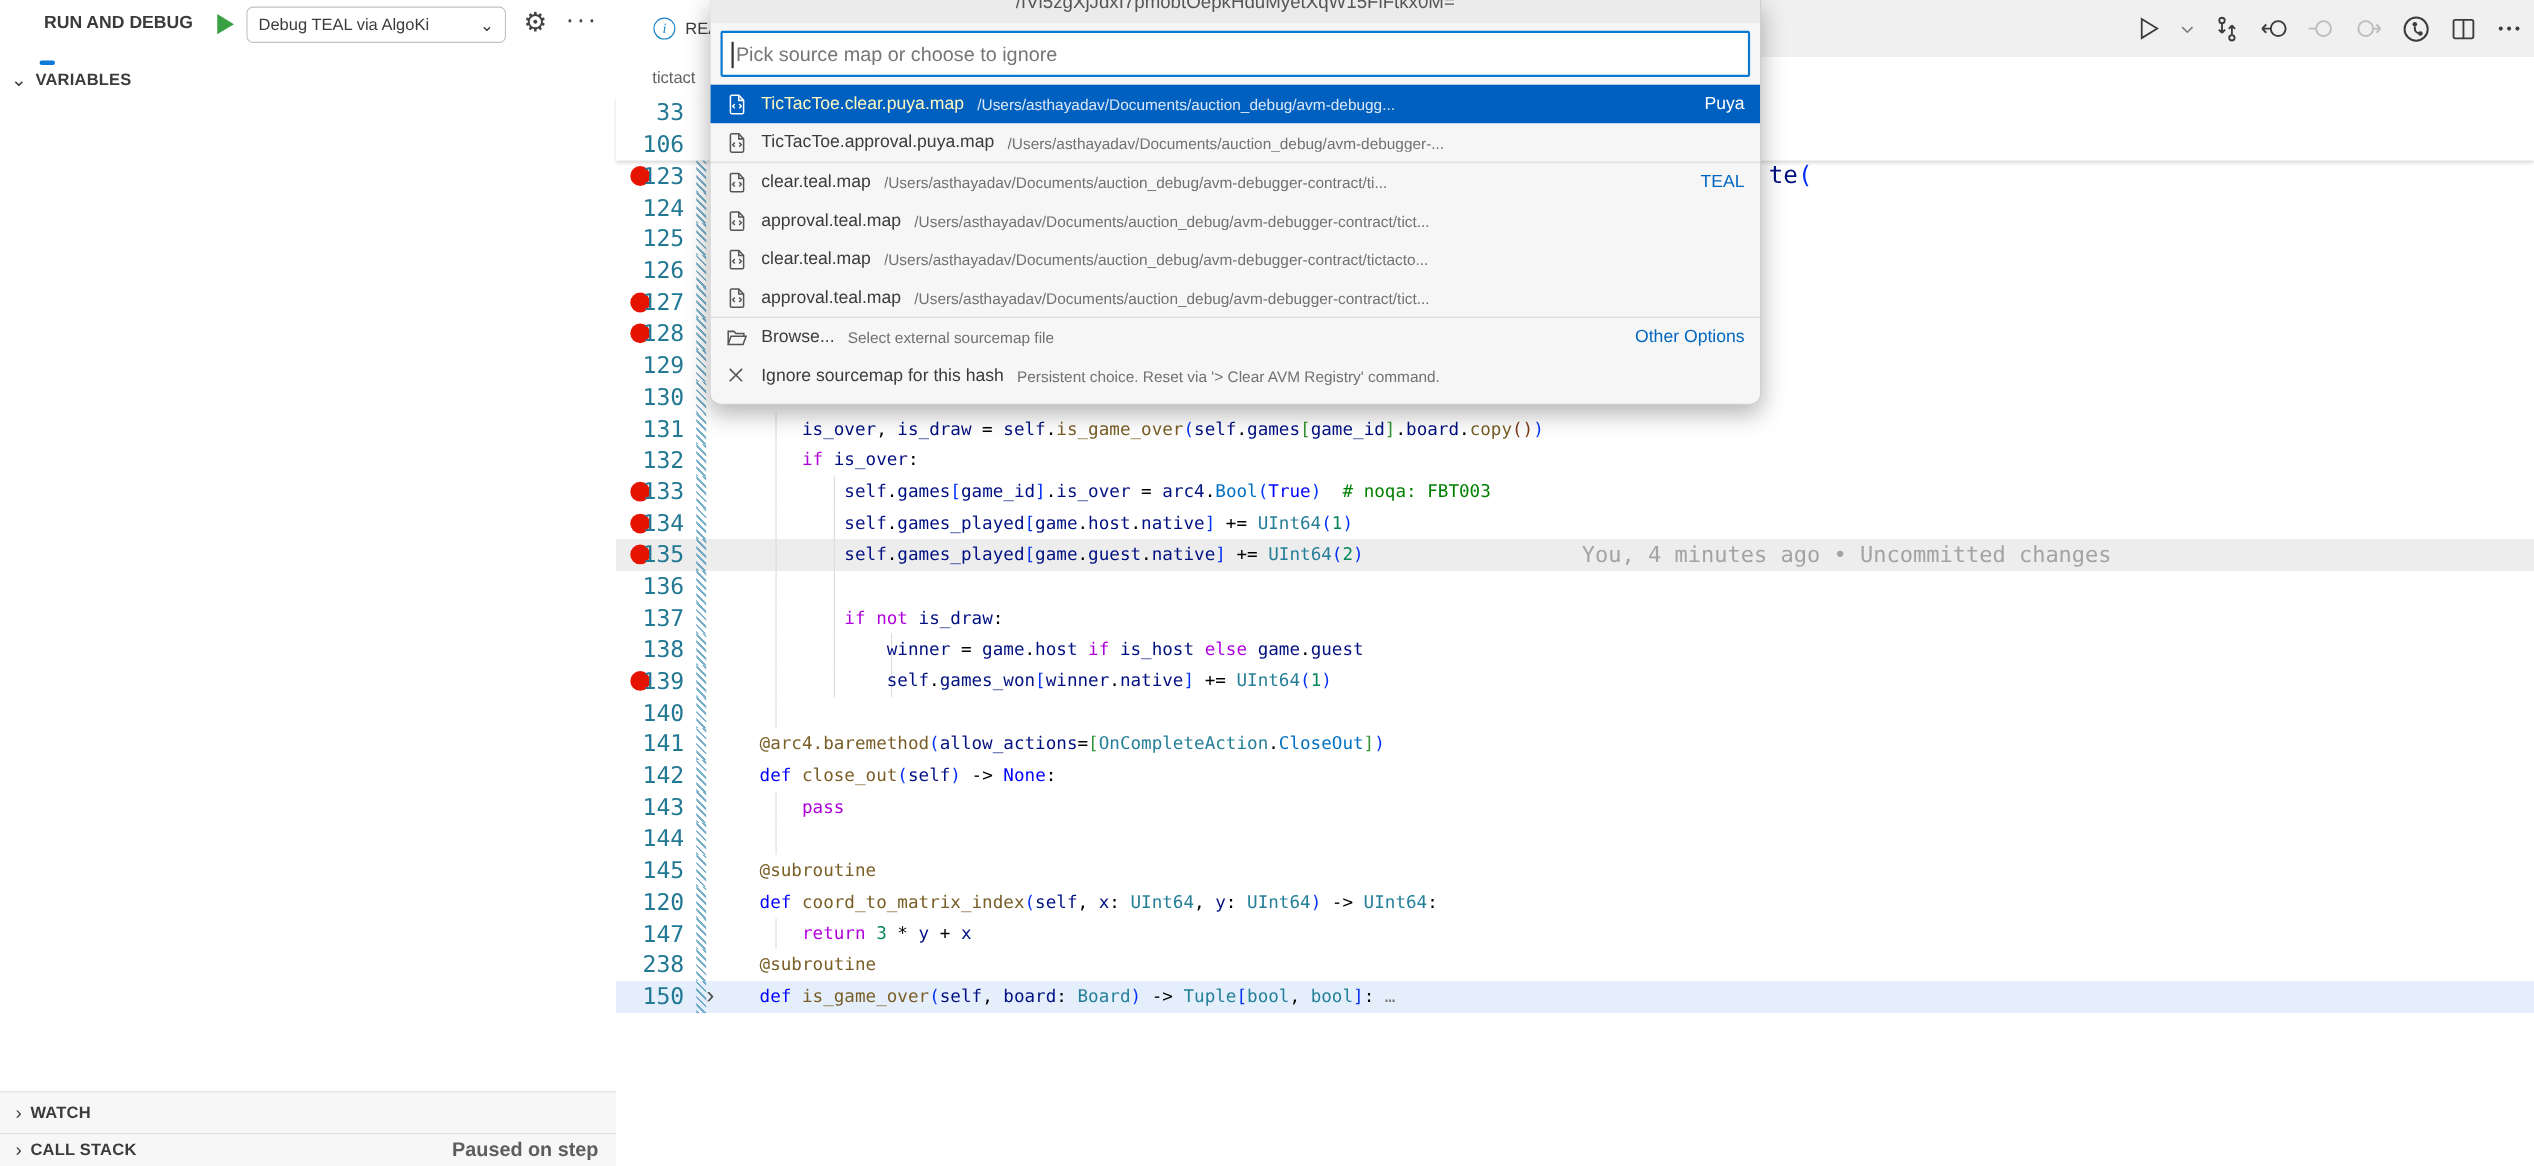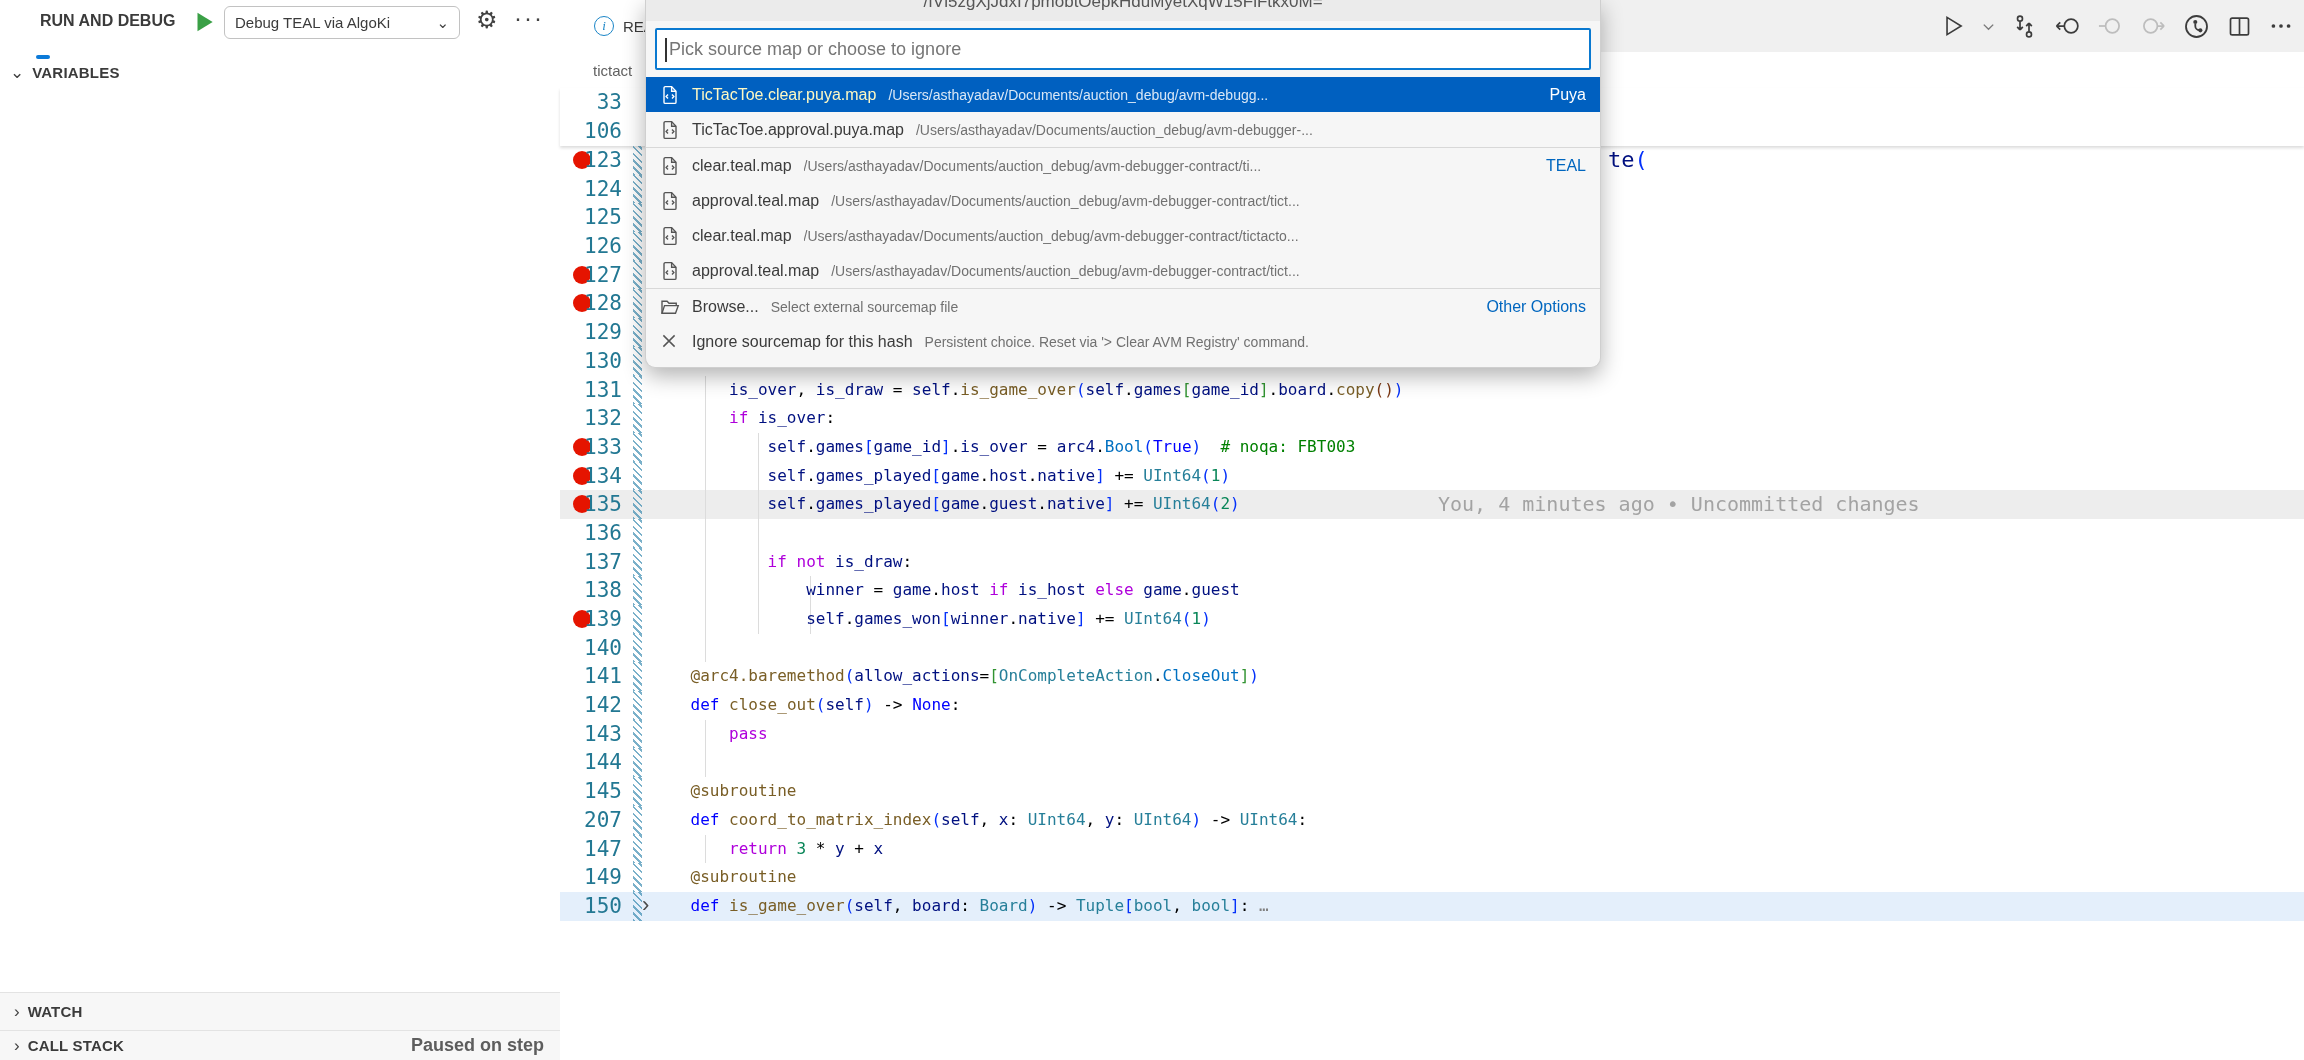--- a/index.html
+++ b/index.html
@@ -319,32 +319,32 @@
           <div class="guide" style="left: 144.8px;"></div>
           <span class="lnum">144</span>
           <span class="hatch"></span>
         </div>
         <div class="code-row">
           <span class="lnum">145</span>
           <span class="hatch"></span>
           <span class="ltext"><span style="color: rgb(0, 0, 0);">    </span><span style="color: rgb(121, 94, 38);">@subroutine</span></span>
         </div>
         <div class="code-row">
-          <span class="lnum">207</span>
+          <span class="lnum">120</span>
           <span class="hatch"></span>
           <span class="ltext"><span style="color: rgb(0, 0, 0);">    </span><span style="color: rgb(0, 0, 255);">def</span><span style="color: rgb(0, 0, 0);"> </span><span style="color: rgb(121, 94, 38);">coord_to_matrix_index</span><span style="color: rgb(4, 49, 250);">(</span><span style="color: rgb(0, 16, 128);">self</span><span style="color: rgb(0, 0, 0);">, </span><span style="color: rgb(0, 16, 128);">x</span><span style="color: rgb(0, 0, 0);">: </span><span style="color: rgb(38, 127, 153);">UInt64</span><span style="color: rgb(0, 0, 0);">, </span><span style="color: rgb(0, 16, 128);">y</span><span style="color: rgb(0, 0, 0);">: </span><span style="color: rgb(38, 127, 153);">UInt64</span><span style="color: rgb(4, 49, 250);">)</span><span style="color: rgb(0, 0, 0);"> -&gt; </span><span style="color: rgb(38, 127, 153);">UInt64</span><span style="color: rgb(0, 0, 0);">:</span></span>
         </div>
         <div class="code-row">
           <div class="guide" style="left: 144.8px;"></div>
           <span class="lnum">147</span>
           <span class="hatch"></span>
           <span class="ltext"><span style="color: rgb(0, 0, 0);">        </span><span style="color: rgb(175, 0, 219);">return</span><span style="color: rgb(0, 0, 0);"> </span><span style="color: rgb(9, 134, 88);">3</span><span style="color: rgb(0, 0, 0);"> * </span><span style="color: rgb(0, 16, 128);">y</span><span style="color: rgb(0, 0, 0);"> + </span><span style="color: rgb(0, 16, 128);">x</span></span>
         </div>
         <div class="code-row">
-          <span class="lnum">149</span>
+          <span class="lnum">238</span>
           <span class="hatch"></span>
           <span class="ltext"><span style="color: rgb(0, 0, 0);">    </span><span style="color: rgb(121, 94, 38);">@subroutine</span></span>
         </div>
         <div class="code-row band-focus">
           <span class="lnum">150</span>
           <span class="hatch"></span>
           <span class="fold">›</span>
           <span class="ltext"><span style="color: rgb(0, 0, 0);">    </span><span style="color: rgb(0, 0, 255);">def</span><span style="color: rgb(0, 0, 0);"> </span><span style="color: rgb(121, 94, 38);">is_game_over</span><span style="color: rgb(4, 49, 250);">(</span><span style="color: rgb(0, 16, 128);">self</span><span style="color: rgb(0, 0, 0);">, </span><span style="color: rgb(0, 16, 128);">board</span><span style="color: rgb(0, 0, 0);">: </span><span style="color: rgb(38, 127, 153);">Board</span><span style="color: rgb(4, 49, 250);">)</span><span style="color: rgb(0, 0, 0);"> -&gt; </span><span style="color: rgb(38, 127, 153);">Tuple</span><span style="color: rgb(4, 49, 250);">[</span><span style="color: rgb(38, 127, 153);">bool</span><span style="color: rgb(0, 0, 0);">, </span><span style="color: rgb(38, 127, 153);">bool</span><span style="color: rgb(4, 49, 250);">]</span><span style="color: rgb(0, 0, 0);">:</span><span style="color: rgb(128, 128, 128);"> …</span></span>
         </div>
       </div>

